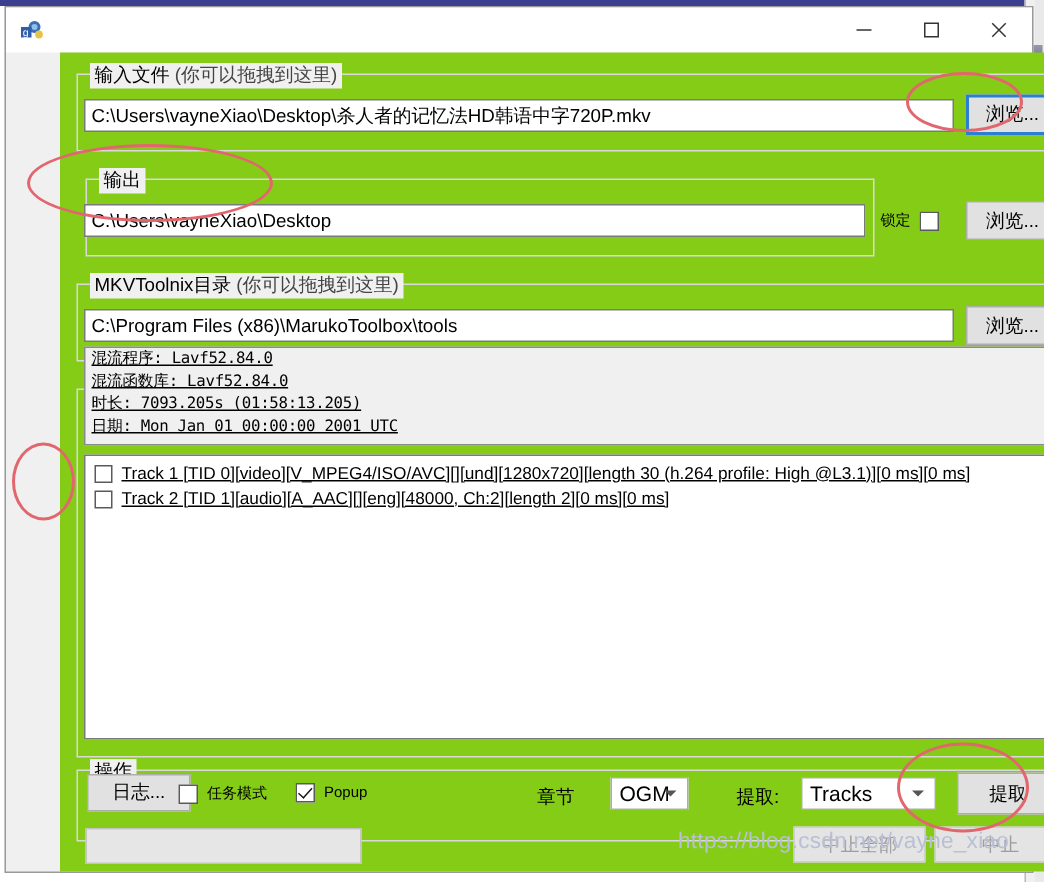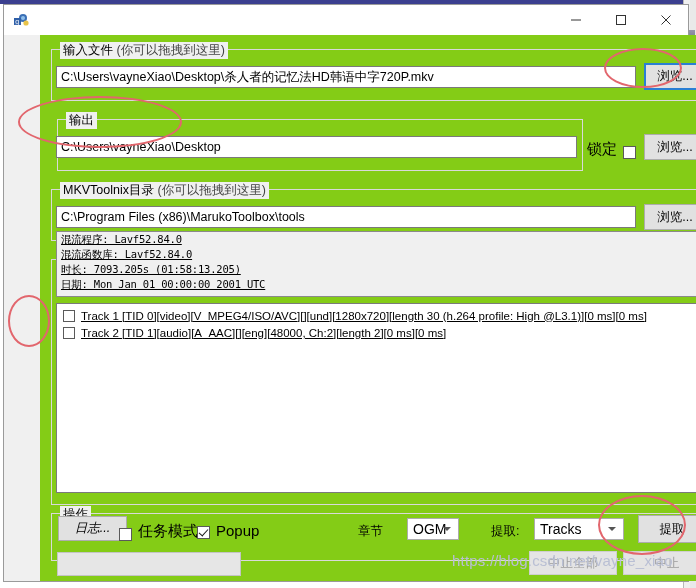--- a/index.html
+++ b/index.html
@@ -159,22 +159,22 @@
     border: 2px solid #2a7fd4;
   }
   .btn.disabled {
     color: #9d9d9d;
     background: #e4e4e4;
     border-color: #cfcfcf;
   }
   .checkbox-wrap {
     position: absolute;
     display: flex;
-    align-items: flex-end;
-    font-size: 15px;
+    align-items: center;
+    font-size: 10px;
   }
   .checkbox-wrap.rev { flex-direction: row-reverse; }
   .cbox {
     width: 13px;
     height: 13px;
     background: #fff;
     border: 1px solid #5a5a5a;
     box-sizing: border-box;
     position: relative;
     flex: none;
@@ -383,21 +383,21 @@
       </div>
       <div class="track-row">
         <span class="cbox"></span>
         <span class="track-label">Track 2 [TID 1][audio][A_AAC][][eng][48000, Ch:2][length 2][0 ms][0 ms]</span>
       </div>
     </div>
 
     <div class="group" style="left:11px; top:478px; width:661px; height:48px;">
       <span class="group-title">操作</span>
     </div>
-    <div class="btn" style="left:18px; top:481px; width:69px; height:25px;font-style:italic;">日志...</div>
+    <div class="btn" style="left:18px; top:481px; width:69px; height:25px;">日志...</div>
     <div class="checkbox-wrap" style="left:79px; top:487px;">
       <span class="cbox"></span>
       <span class="cb-label">任务模式</span>
     </div>
     <div class="checkbox-wrap" style="left:157px; top:487px;">
       <span class="cbox checked"></span>
       <span class="cb-label">Popup</span>
     </div>
     <span class="static-label" style="left:318px; top:488px;">章节</span>
     <div class="combo" style="left:367px; top:483px; width:52px; height:22px;">

